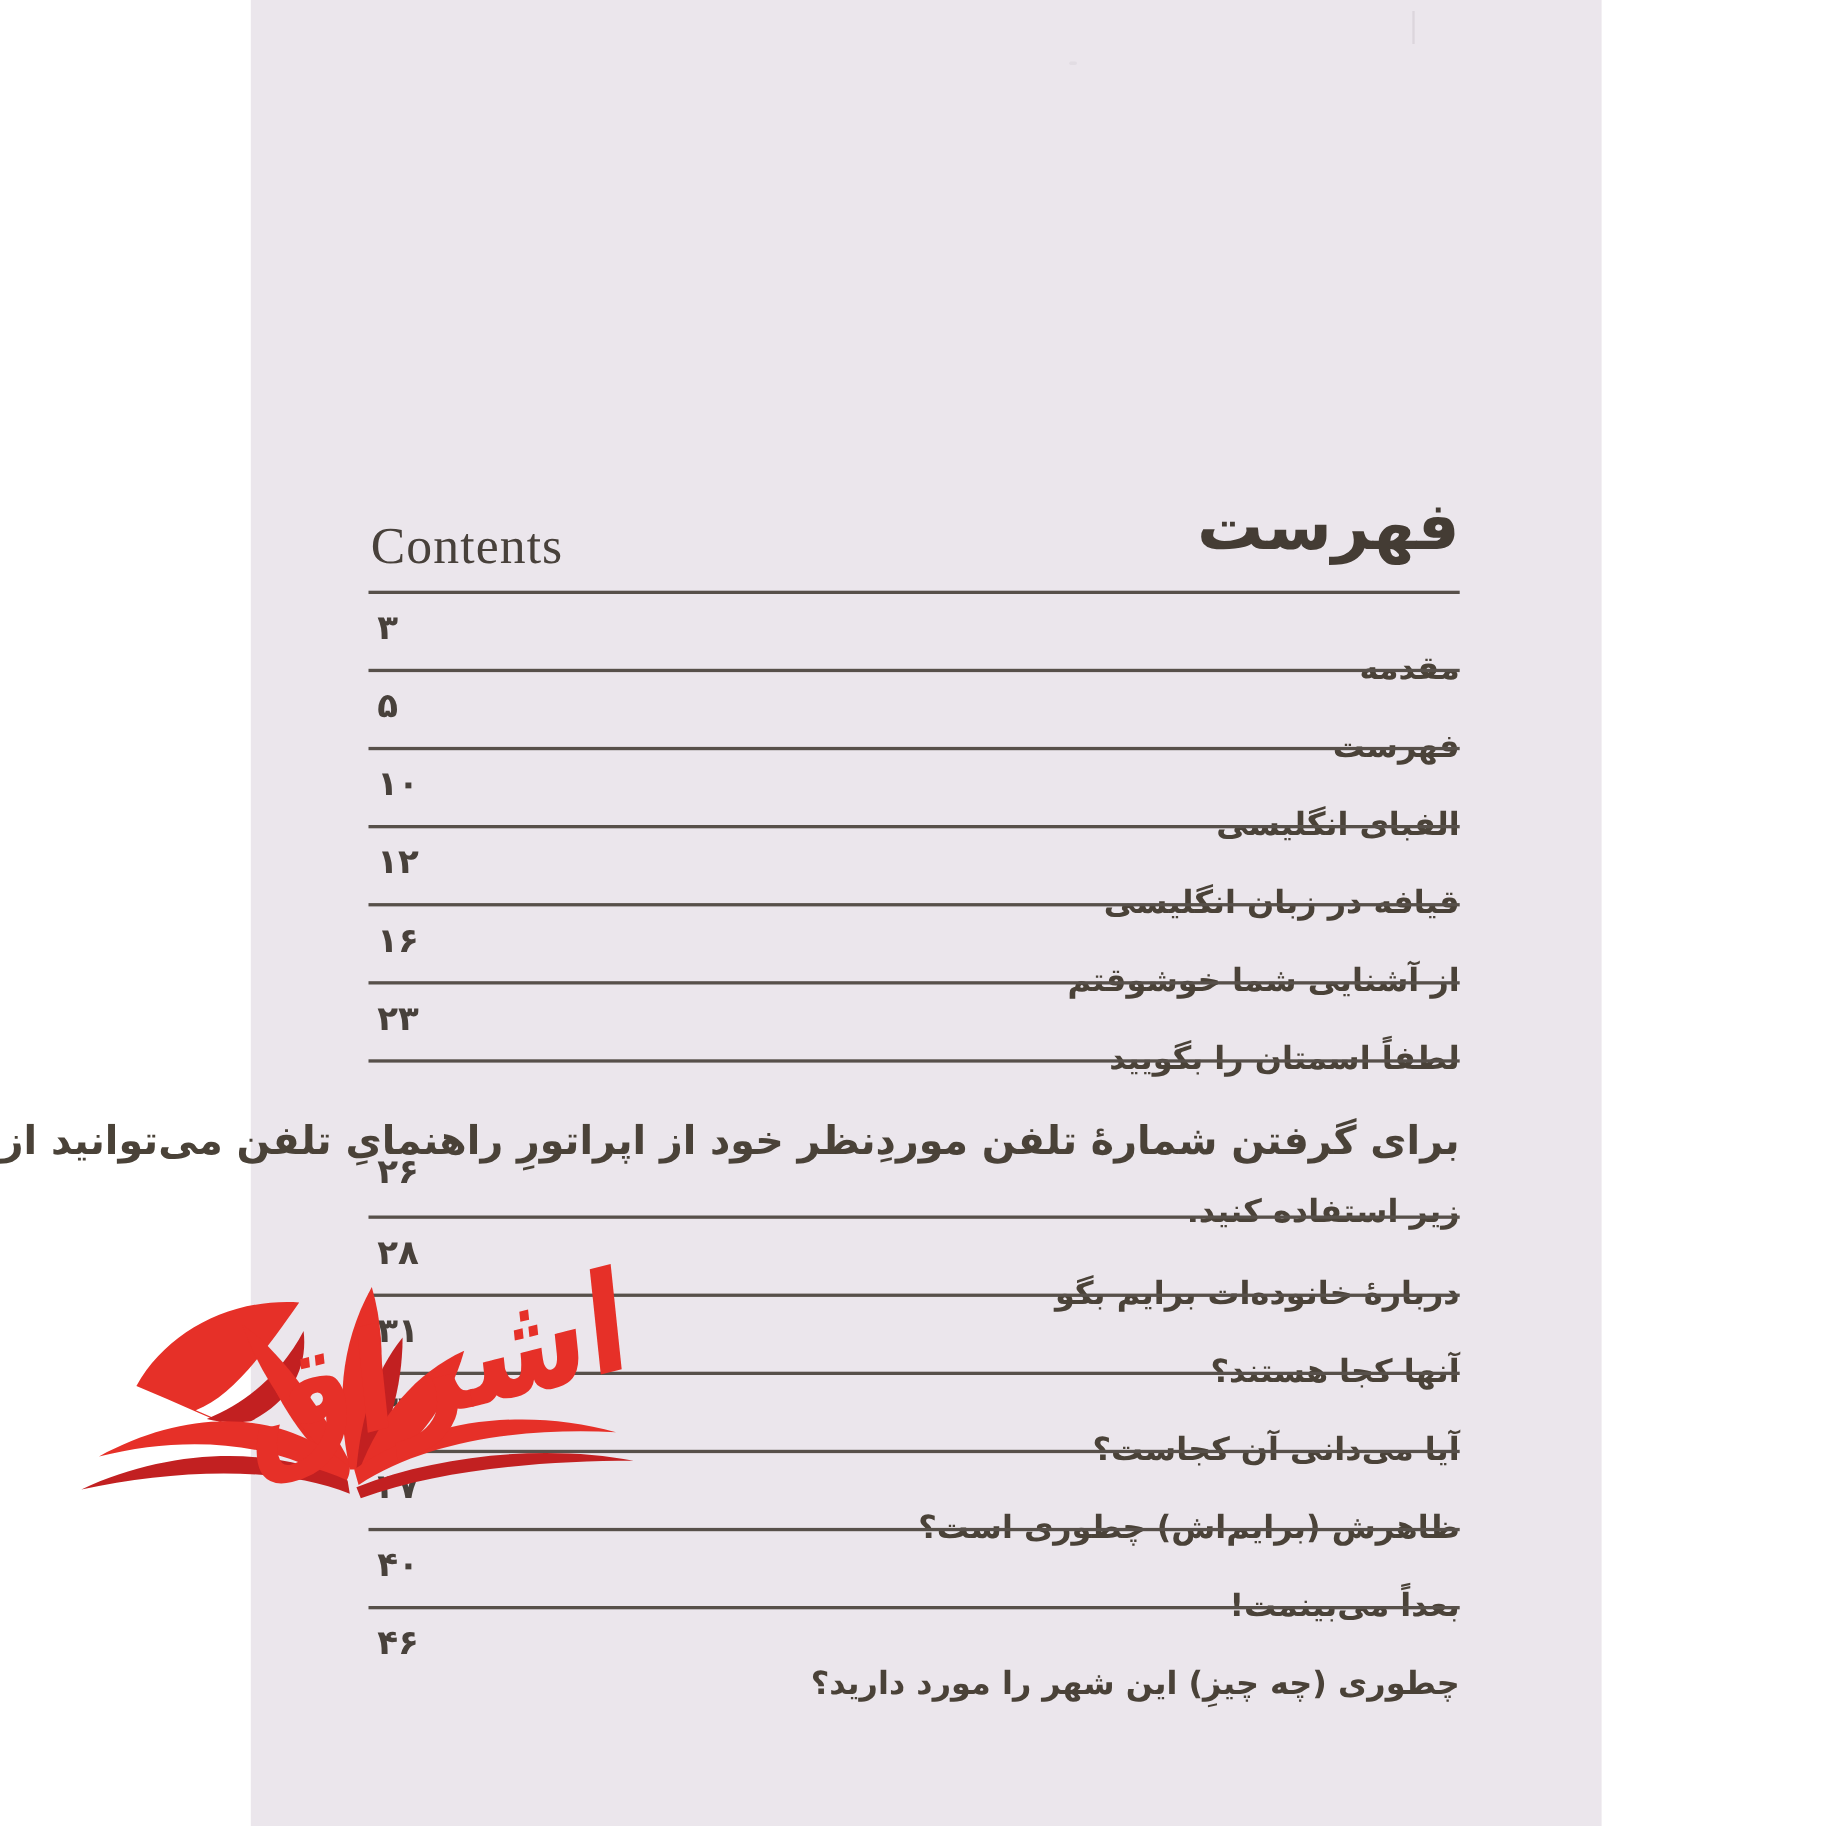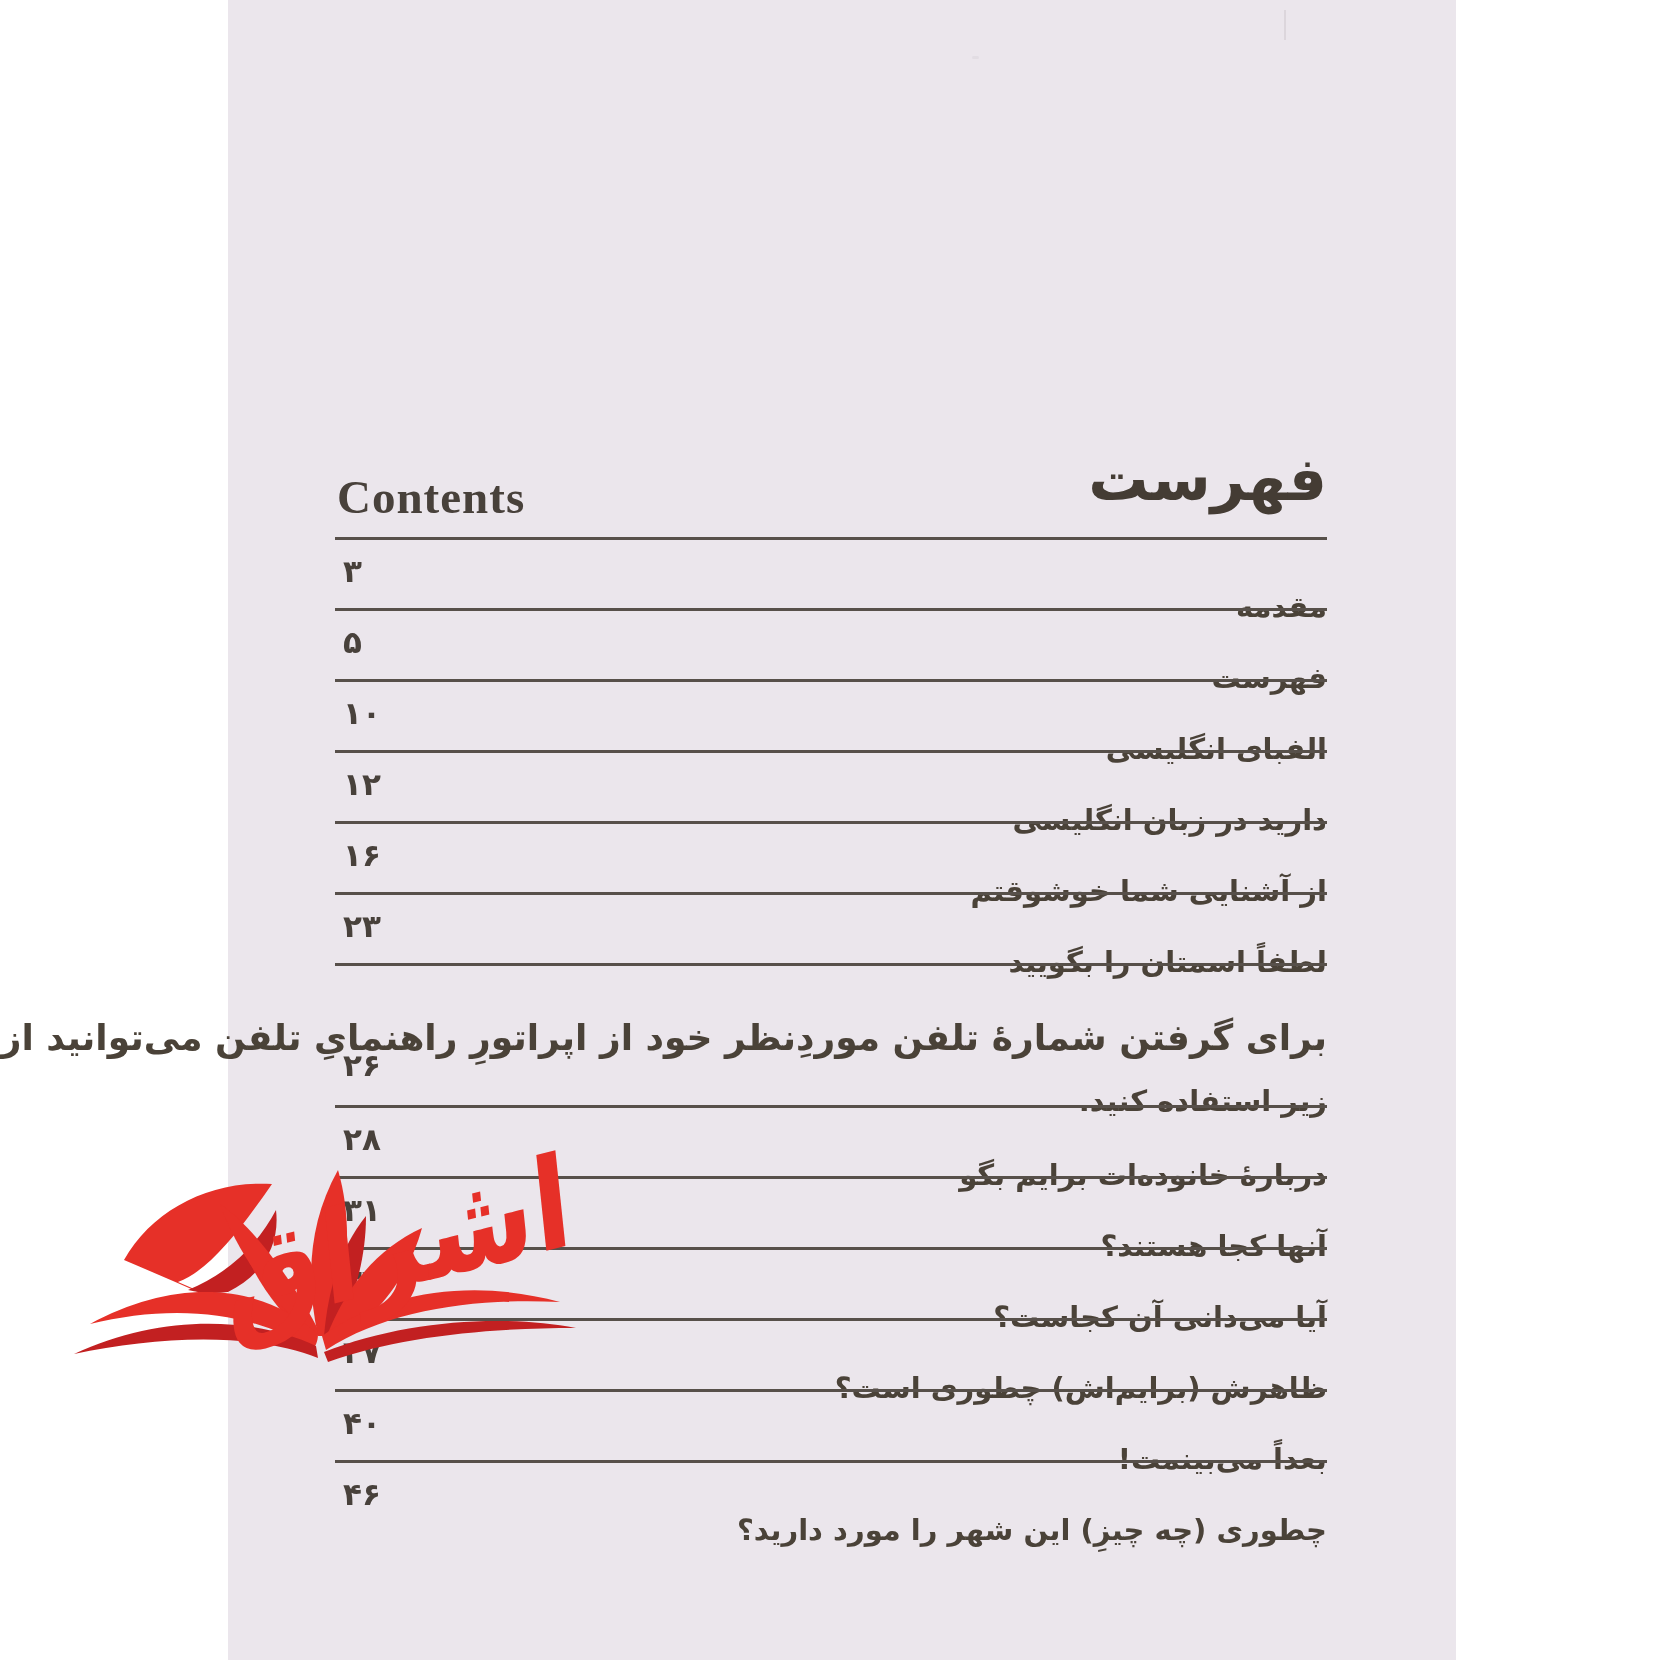--- a/index.html
+++ b/index.html
@@ -23,21 +23,21 @@
   }
   
   .artifact{position:absolute;background:#d5cfd6;opacity:.7;}
   .artifact.a1{left:1056px;top:10px;width:2px;height:30px;}
   .artifact.a2{left:744px;top:56px;width:7px;height:3px;border-radius:2px;opacity:.4;}
 
   
   .toc-header{position:absolute;left:107px;top:443px;width:992px;height:94px;}
   .h-en{
     position:absolute;left:2px;top:27px;
-    font-family:"Liberation Serif",serif;font-weight:700;font-size:47px;
+    font-family:"Liberation Serif",serif;font-weight:400;font-size:47px;
     color:var(--text-color);letter-spacing:1px;
   }
   .h-fa{
     position:absolute;right:0;top:0;direction:rtl;
     font-family:"DejaVu Sans",sans-serif;font-weight:700;font-size:60px;line-height:1.2;
     color:#443c34;
   }
 
   
   .toc{position:absolute;left:107px;top:537px;width:992px;}
@@ -96,21 +96,21 @@
         <div class="toc-row sep">
           <span class="row-page">۵</span>
           <span class="row-title">فهرست</span>
         </div>
         <div class="toc-row sep">
           <span class="row-page">۱۰</span>
           <span class="row-title">الفبای انگلیسی</span>
         </div>
         <div class="toc-row sep">
           <span class="row-page">۱۲</span>
-          <span class="row-title">دارید در زبان انگلیسی</span>
+          <span class="row-title">قیافه در زبان انگلیسی</span>
         </div>
         <div class="toc-row sep">
           <span class="row-page">۱۶</span>
           <span class="row-title">از آشنایی شما خوشوقتم</span>
         </div>
         <div class="toc-row sep">
           <span class="row-page">۲۳</span>
           <span class="row-title">لطفاً اسمتان را بگویید</span>
         </div>
         <div class="toc-row sep full">

